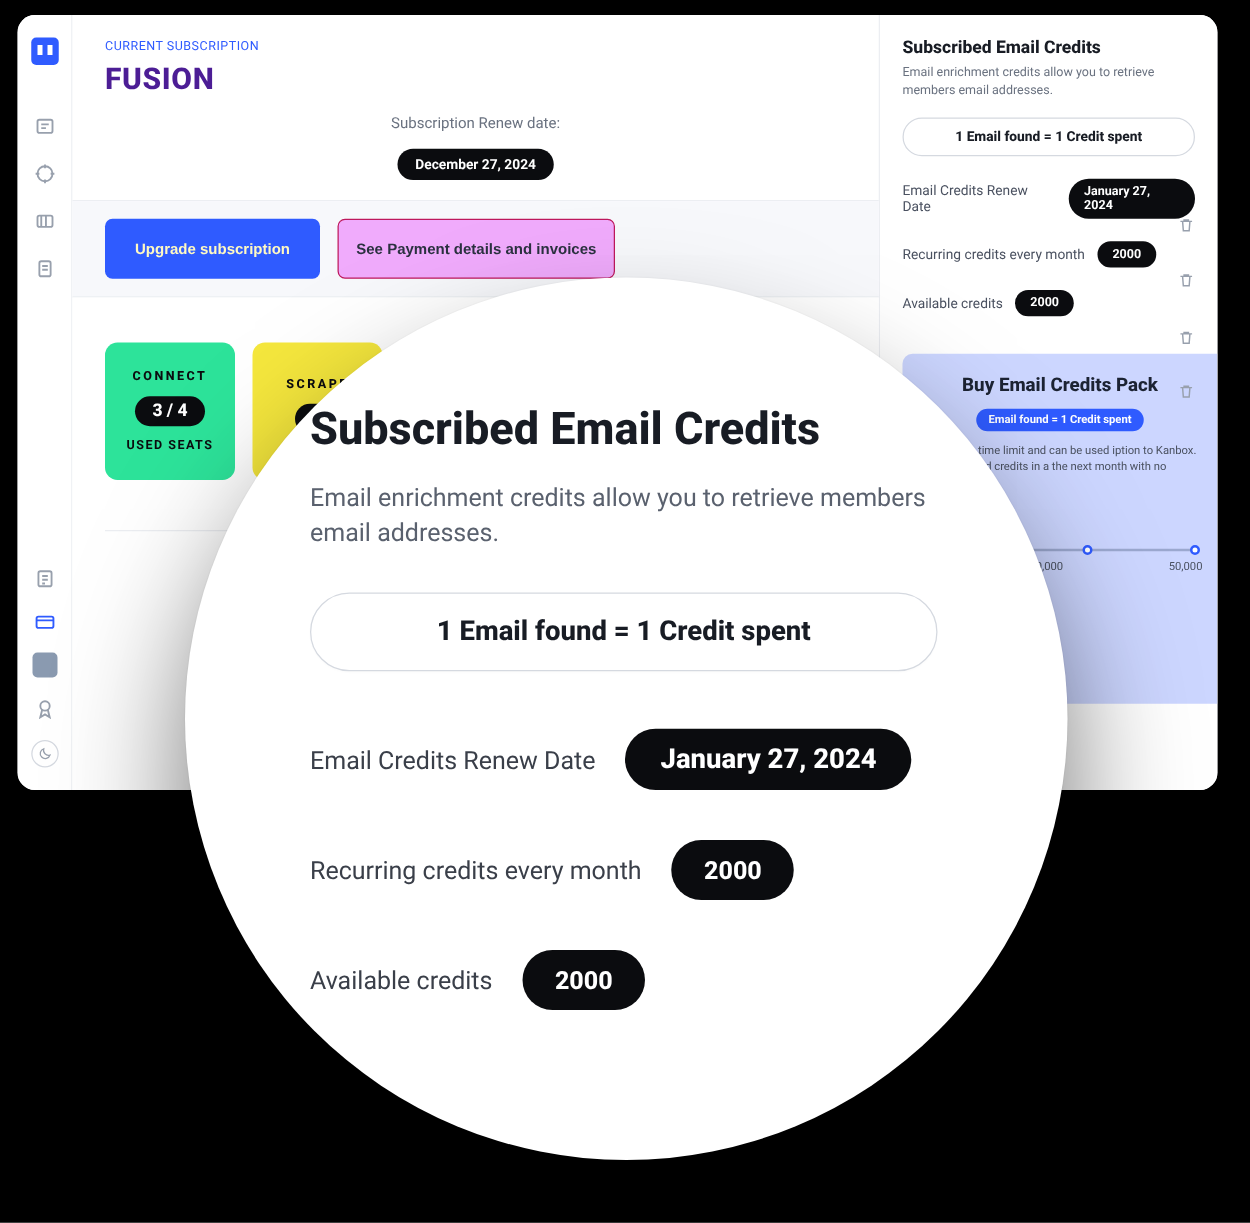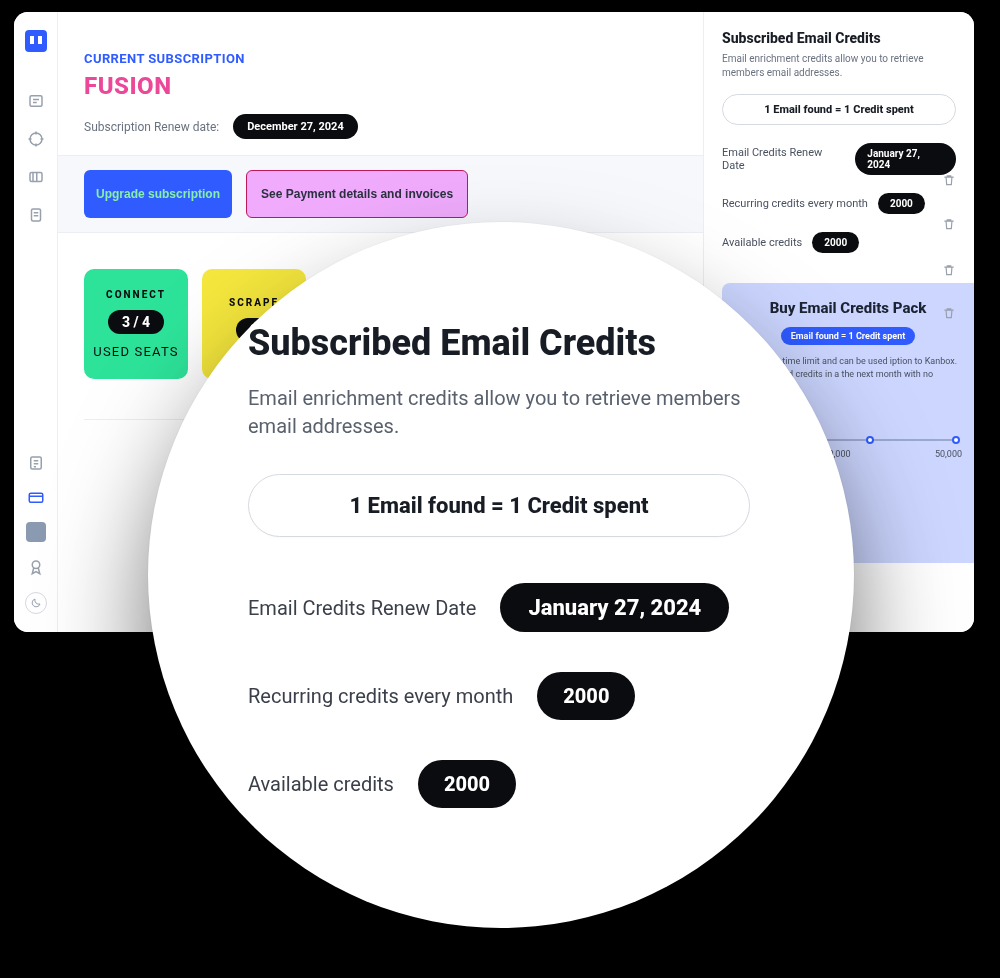--- a/index.html
+++ b/index.html
@@ -44,46 +44,46 @@
   .nav-icon.active { color: #2f5bff; }
   .avatar-small { width: 20px; height: 20px; border-radius: 4px; background: #8a9ab0; }
   .moon-icon {
     width: 22px; height: 22px; border:1px solid #d5d9e0; border-radius: 50%;
     display:flex; align-items:center; justify-content:center; color:#98a0ad;
   }
 
   .main { flex: 1; display: flex; }
   .left-col { flex: 1; background: #fff; border-right: 1px solid #eceef2; display:flex; flex-direction:column; }
   .header-block { padding: 20px 26px 16px; border-bottom: 1px solid #eceef2; }
-  .eyebrow { font-size: 13px; letter-spacing: .4px; text-transform: uppercase; color: #2f5bff; font-weight: 700; margin-top: 19px; }
-  .plan-name { font-size: 24px; font-weight: 800; letter-spacing: .5px; margin-top: 6px; color:#ec4899; }
-  .renew-row { display:flex; align-items:center; gap:14px; margin-top: 14px; font-size: 12px; color:#6a7280; }
+  .eyebrow { font-size: 10px; letter-spacing: .4px; text-transform: uppercase; color: #2f5bff; font-weight: 400; }
+  .plan-name { font-size: 24px; font-weight: 800; letter-spacing: .5px; margin-top: 6px; color:#4c1d95; }
+  .renew-row { display:flex; align-items:center; gap:14px; margin-top: 14px; font-size: 12px; color:#6a7280;flex-direction:column; }
   .pill-dark { background:#0b0c0f; color:#fff; font-weight:700; font-size:11px; padding:6px 14px; border-radius: 999px; }
 
   .actions-row { padding: 14px 26px; display:flex; gap:14px; border-bottom: 1px solid #eceef2; background:#f7f8fb; }
   .btn-primary {
-    background:#2f5bff; color:#86efac; border:none; border-radius:6px;
-    padding:8px 12px; font-size:12px; font-weight:600; cursor:pointer;
+    background:#2f5bff; color:#fef9c3; border:none; border-radius:6px;
+    padding:8px 24px; font-size:12px; font-weight:600; cursor:pointer;
   }
   .btn-outline {
     background:#f0abfc; color:#2b3140; border:1px solid #be185d; border-radius:6px;
     padding:16px 14px; font-size:12px; font-weight:600; cursor:pointer;
   }
 
   .seats-block { padding: 18px 26px 30px; background:#fff; flex:1;}
   .seats-title { font-size:16px; font-weight:700; color:#181c24; }
   .seats-cards { display:flex; gap:14px; margin-top:18px; }
   .seat-card {
     width:104px; height:110px; border-radius:10px;
     display:flex; flex-direction:column; align-items:center; justify-content:center;
     font-family: inherit;
   }
   .seat-card .sc-title { font-size:10px; font-weight:800; letter-spacing:2px; color:#0b0c0f; }
   .seat-card .sc-pill { margin-top:10px; background:#0b0c0f; color:#fff; padding:4px 14px; border-radius:999px; font-size:14px; font-weight:800; }
-  .seat-card .sc-sub { margin-top:10px; font-size:13px; font-weight:400; letter-spacing:1.2px; color:#0b0c0f; }
+  .seat-card .sc-sub { margin-top:10px; font-size:10px; font-weight:700; letter-spacing:1.2px; color:#0b0c0f; }
   .card-green { background:#2de39a; }
   .card-yellow { background:#f5e73d; }
   .trailing-gap { height: 120px; border-top:1px solid #eceef2; margin-top:40px;}
 
   
   .right-col { width: 270px; background:#fff; padding: 18px 18px 18px; overflow:hidden; position:relative;}
   .rc-title { font-size:14px; font-weight:800; color:#181c24; }
   .rc-sub { font-size:10px; color:#6a7280; margin-top:6px; line-height:1.4;}
   .rc-badge {
     margin-top:14px;

